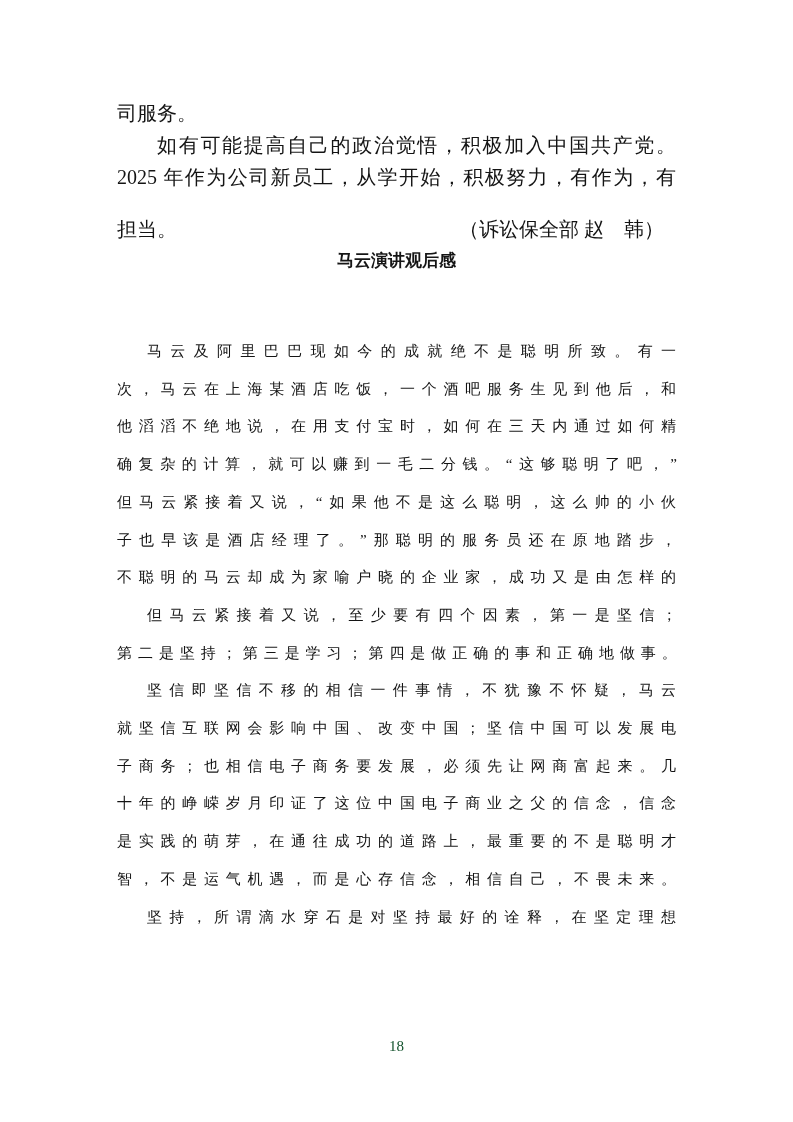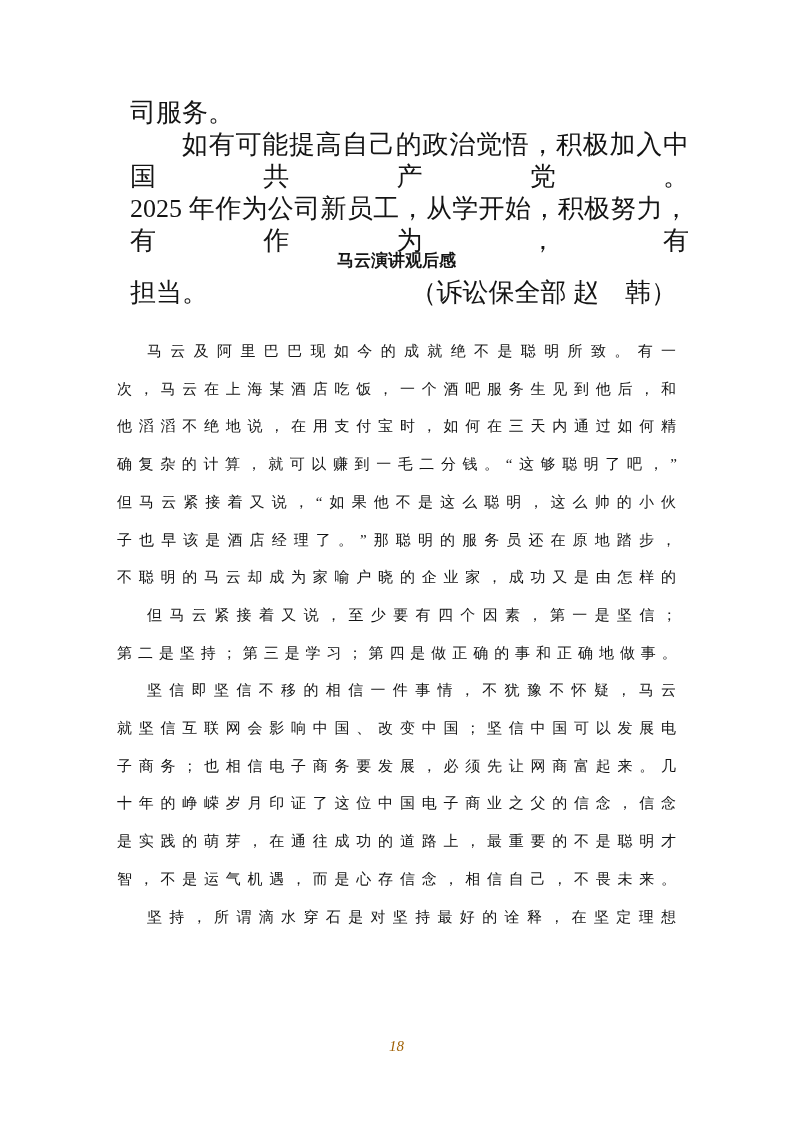--- a/index.html
+++ b/index.html
@@ -11,24 +11,24 @@
     position: relative;
     width: 793px;
     height: 1122px;
     background: #ffffff;
     overflow: hidden;
     font-family: "Liberation Serif", "DejaVu Serif", serif;
     color: #141414;
   }
   .intro-section {
     position: absolute;
-    left: 130px;
+    left: 117px;
     top: 97px;
     width: 559px;
-    font-size: 26px;
+    font-size: 20px;
     line-height: 32px;
   }
   .article-title {
     position: absolute;
     left: 0;
     top: 244px;
     width: 793px;
     margin: 0;
     text-align: center;
     font-family: "Liberation Sans", "DejaVu Sans", sans-serif;
@@ -69,22 +69,21 @@
   .sig-right {
     padding-right: 12px;
   }
   .page-number {
     position: absolute;
     left: 0;
     top: 1038px;
     width: 793px;
     text-align: center;
     font-size: 15px;
-    color: #a16207;
-    font-style: italic;
+    color: #14532d;
   }
 </style>
 </head>
 <body>
 
 <div class="page">
 
   <div class="intro-section">
       <div class="line">司服务。</div>
       <div class="line indent just">如有可能提高自己的政治觉悟，积极加入中国共产党。</div>

